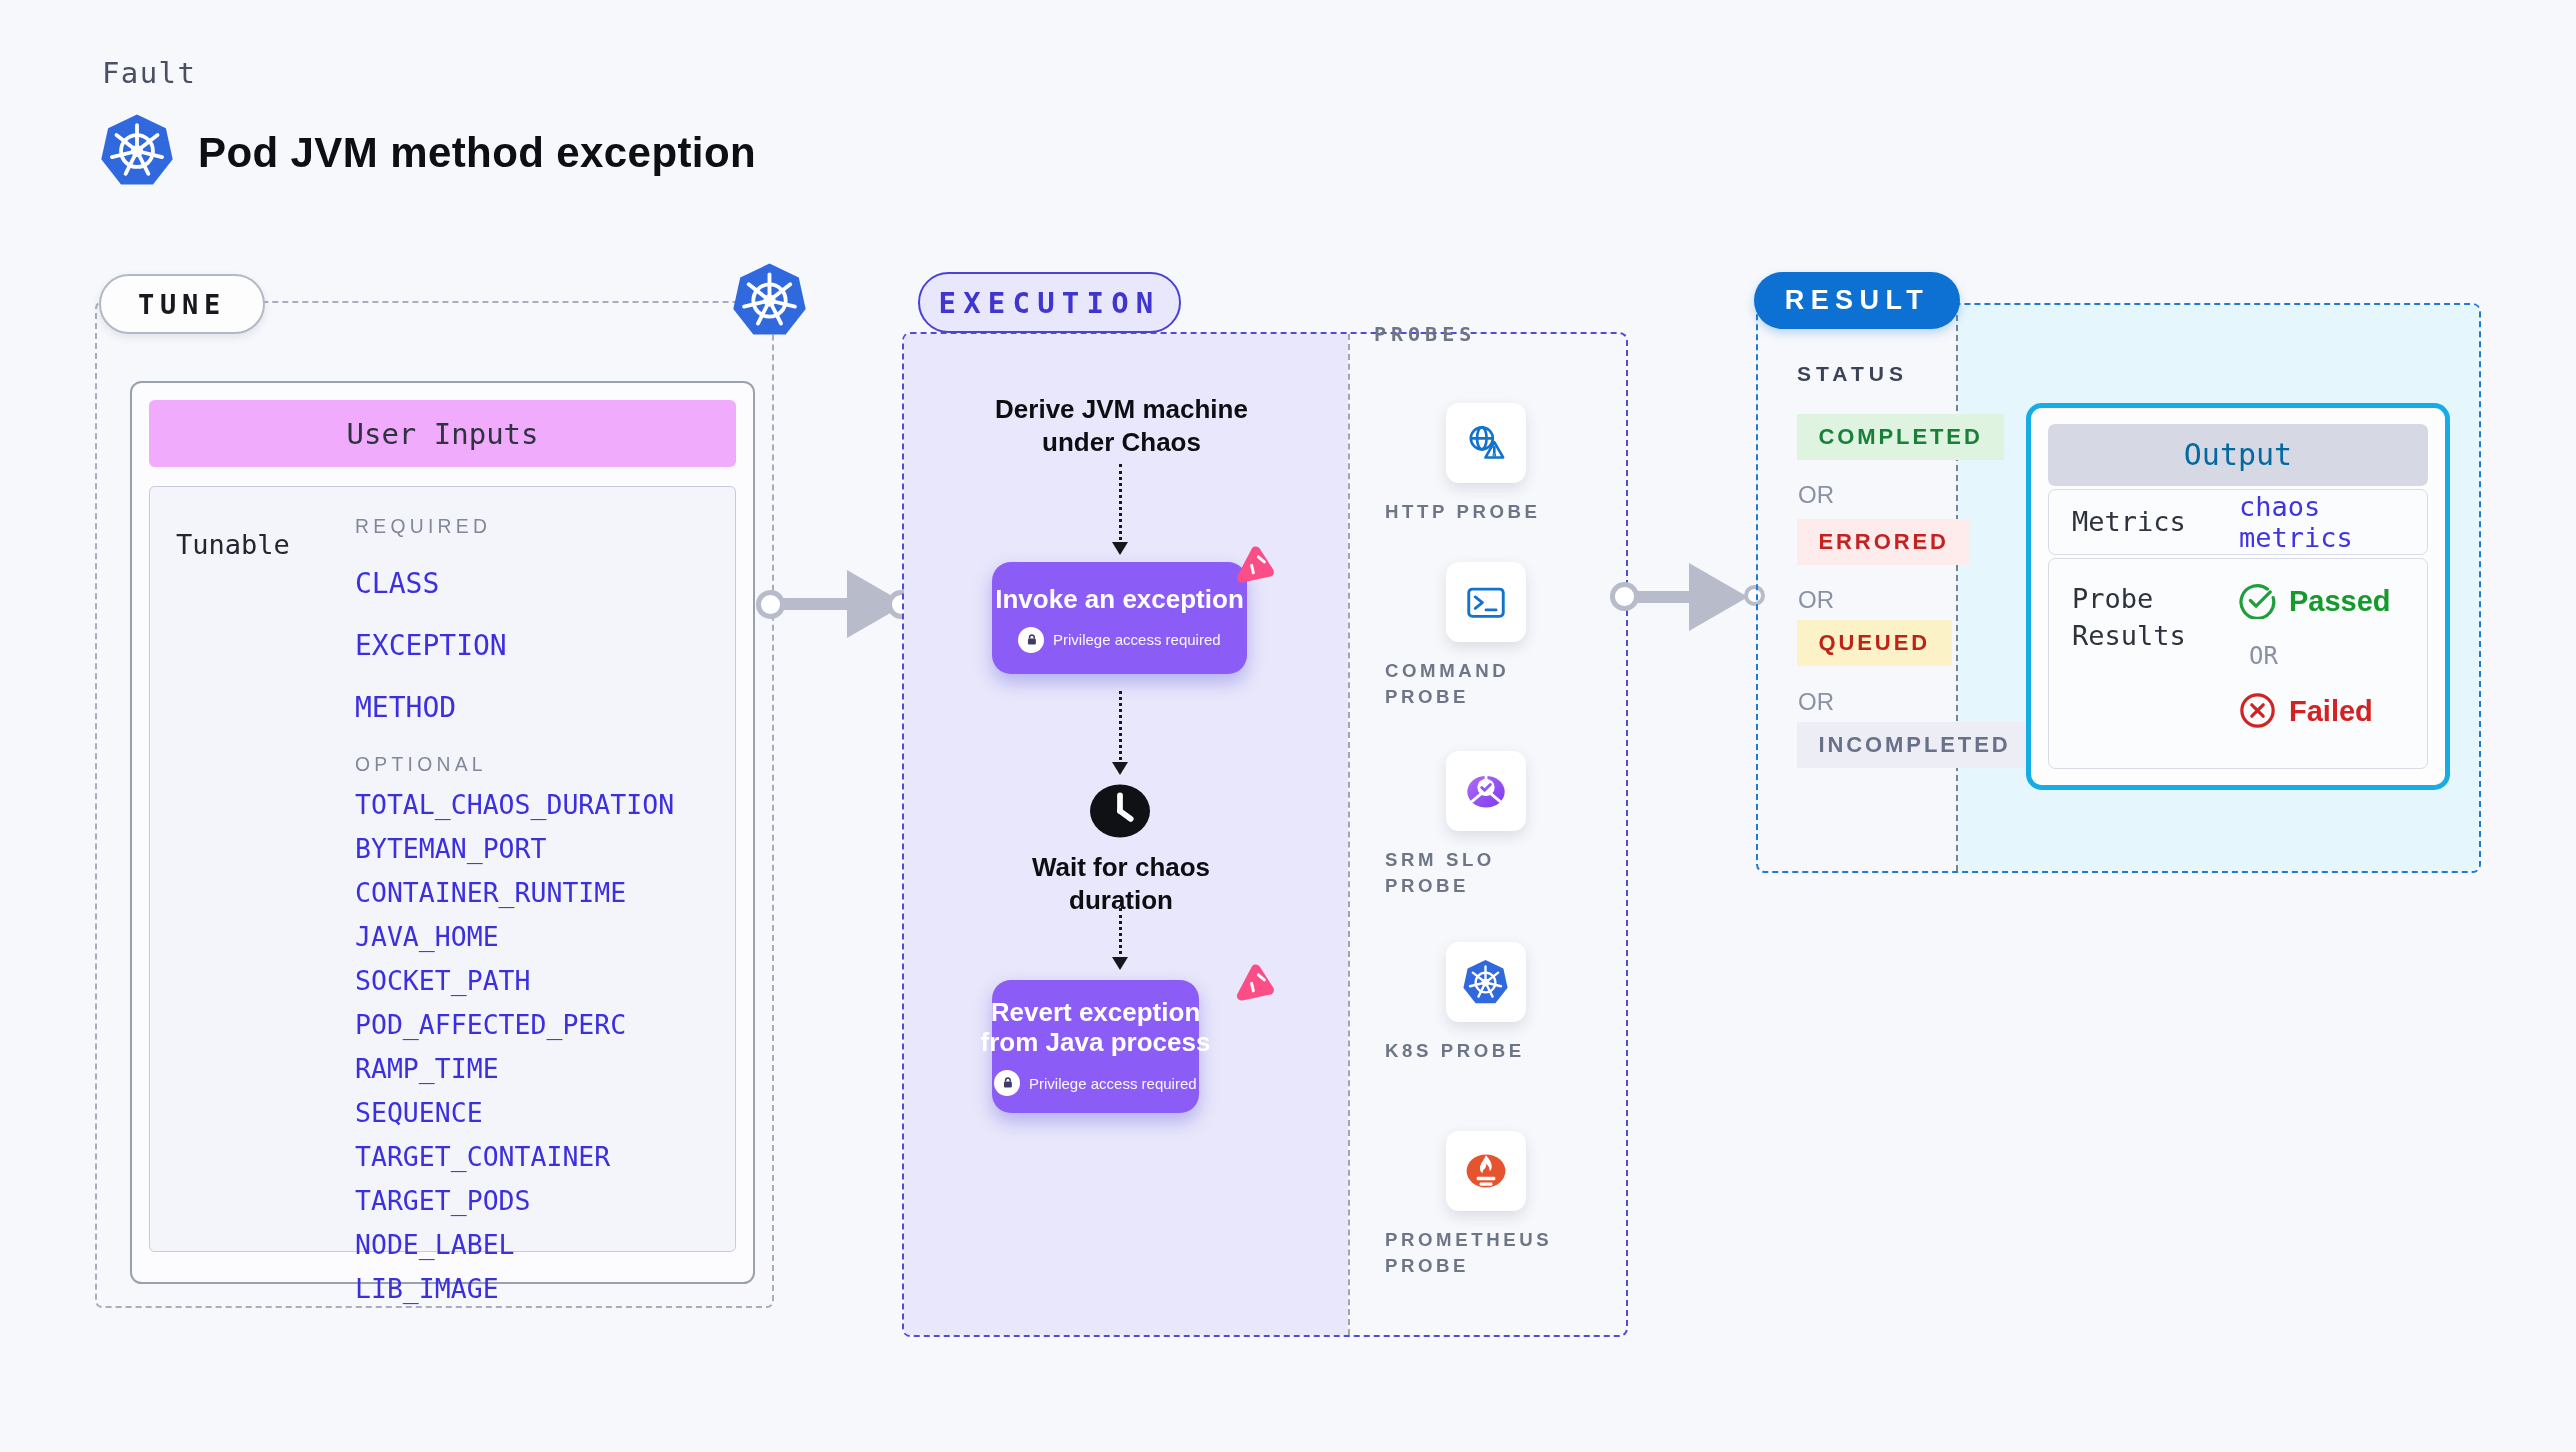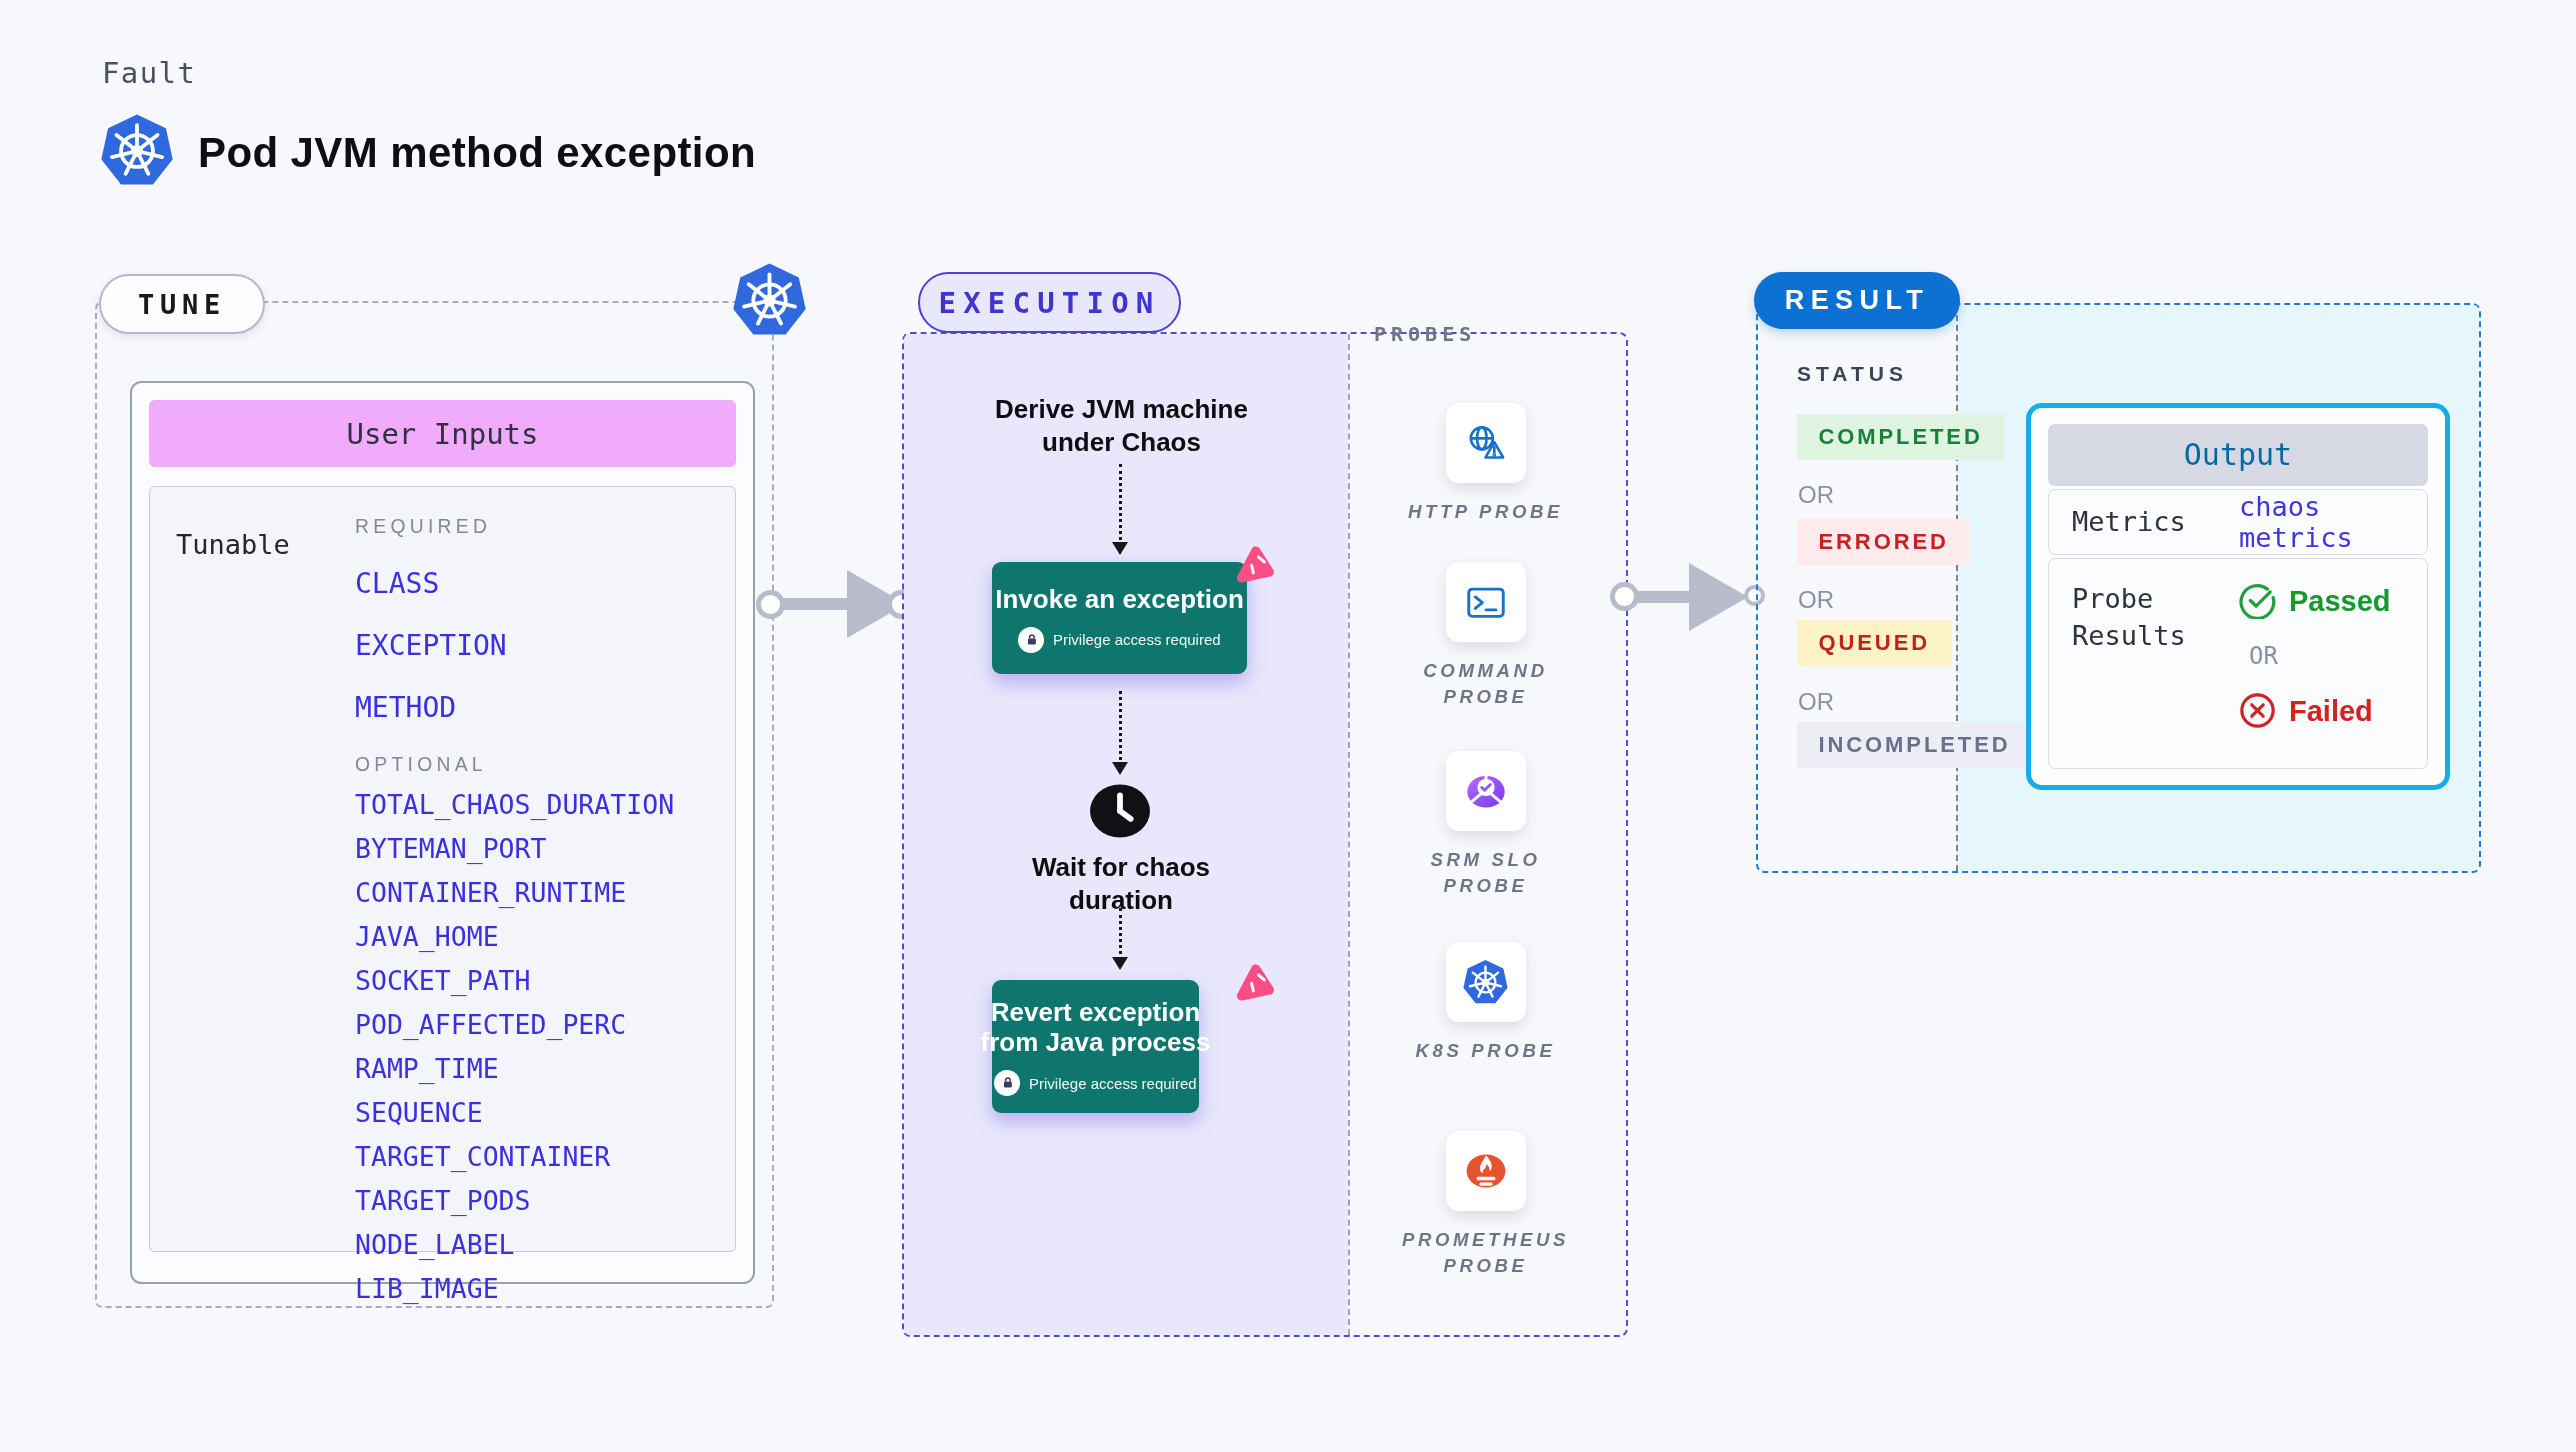--- a/index.html
+++ b/index.html
@@ -44,35 +44,35 @@
   .exec-fill{position:absolute;left:0;top:0;bottom:0;width:444px;background:#e8e7fb;border-radius:5.7px 0 0 5.7px;}
   .probes-divider{position:absolute;left:444px;top:0;bottom:0;width:0;border-left:2.1px dashed #a0a5b1;}
   .flow-text{font-weight:bold;color:#0c0e12;text-align:center;line-height:33px;font-size:26px;z-index:3;}
   .step-derive{left:978px;top:393px;width:287px;}
   .step-wait{left:1017px;top:851px;width:208px;}
   .dotted-arrow{width:0;border-left:3.6px dotted #17191e;z-index:3;}
   .dotted-arrow::after{content:"";position:absolute;bottom:-17px;left:-10px;border:8.6px solid transparent;border-top:13px solid #15171a;}
   .da1{left:1119px;top:464px;height:82px;}
   .da2{left:1119px;top:691px;height:75px;}
   .da3{left:1119px;top:908px;height:53px;}
-  .chaos-btn{background:#0f766e;border-radius:9px;box-shadow:0 8.6px 18.6px rgba(88,78,216,.35);display:flex;flex-direction:column;align-items:center;justify-content:center;gap:13px;z-index:3;}
+  .chaos-btn{background:#8b5cf6;border-radius:19px;box-shadow:0 8.6px 18.6px rgba(88,78,216,.35);display:flex;flex-direction:column;align-items:center;justify-content:center;gap:13px;z-index:3;}
   .btn-invoke{left:992px;top:562px;width:255px;height:112px;}
   .btn-revert{left:992px;top:980px;width:207px;height:133px;}
   .btn-title{color:#fff;font-weight:bold;font-size:26px;line-height:30px;text-align:center;}
   .btn-sub{display:flex;align-items:center;gap:8.6px;}
   .lock-badge{width:26px;height:26px;background:#fff;border-radius:50%;display:flex;align-items:center;justify-content:center;}
   .btn-sub-text{color:rgba(255,255,255,.95);font-size:15px;}
   .litmus{width:42px;height:42px;z-index:4;}
   .litmus1{left:1234px;top:546px;}
   .litmus2{left:1234px;top:964px;}
   .clock-wrap{left:1090px;top:781px;width:60px;height:60px;z-index:3;}
 
   
   .probes-label{left:1374px;top:322px;font-size:20px;letter-spacing:5px;color:#6e7586;font-weight:600;}
-  .probe{width:201px;text-align:center;font-style:italic;}
+  .probe{width:201px;text-align:left;}
   .probe-card{width:80px;height:80px;margin:0 auto;background:#fff;border-radius:13px;box-shadow:0 5.7px 14.3px rgba(30,41,59,.12);display:flex;align-items:center;justify-content:center;}
   .probe-name{margin-top:15.8px;font-size:18.6px;letter-spacing:3.6px;color:#6d7586;font-weight:600;line-height:26.5px;}
   .probe1{left:1385px;top:403px;}
   .probe2{left:1385px;top:562px;}
   .probe3{left:1385px;top:751px;}
   .probe4{left:1385px;top:942px;}
   .probe5{left:1385px;top:1131px;}
 
   
   .result-box{left:1756px;top:303px;width:721px;height:566px;border:2.9px dashed #1e7ad2;border-radius:8.6px;}

